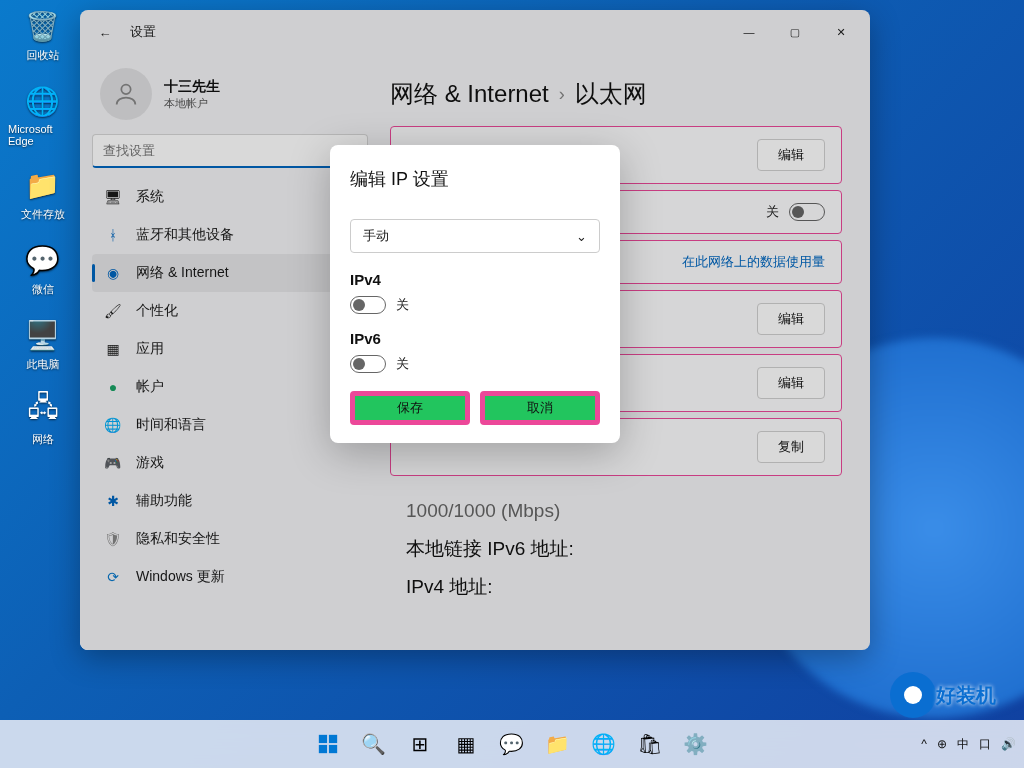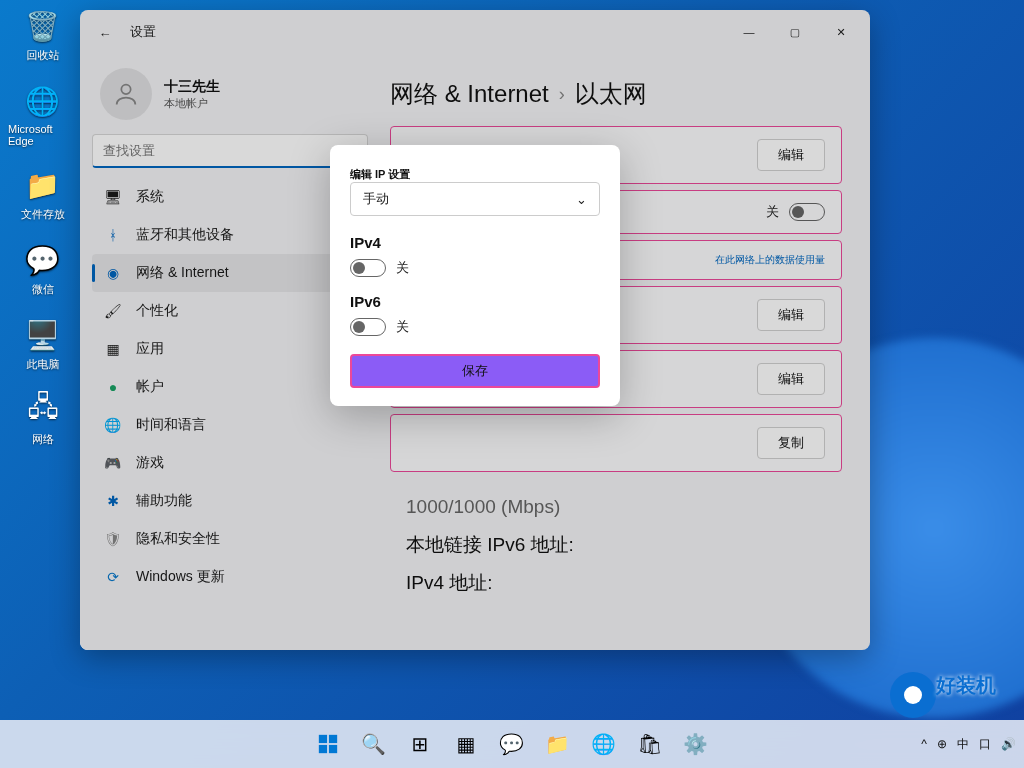--- a/index.html
+++ b/index.html
@@ -27,37 +27,37 @@
 .nav-item.active::before { content: ""; position: absolute; left: 0; top: 10px; bottom: 10px; width: 3px; background: #0067c0; border-radius: 2px; }
 .nav-ico { width: 18px; height: 18px; display: flex; align-items: center; justify-content: center; font-size: 14px; }
 .content { flex: 1; padding: 24px 28px 12px 10px; overflow: hidden; position: relative; }
 .crumb { font-size: 24px; color: #111; display: flex; align-items: center; gap: 10px; margin-bottom: 16px; }
 .crumb .sep { color: #888; font-size: 18px; }
 .setting-row { background: #fcfcfd; border: 1px solid #ec4899; border-radius: 4px; padding: 12px 16px; margin-bottom: 6px; display: flex; align-items: center; font-size: 13px; color: #222; }
 .setting-row .right { margin-left: auto; display: flex; align-items: center; gap: 10px; }
 .btn-edit { padding: 6px 20px; background: #fff; border: 1px solid #d0d0d0; border-radius: 4px; font-size: 13px; color: #111; }
 .toggle-off { width: 36px; height: 18px; border: 1px solid #666; border-radius: 10px; position: relative; }
 .toggle-off::after { content: ""; position: absolute; left: 2px; top: 2px; width: 12px; height: 12px; background: #666; border-radius: 50%; }
-.link-txt { color: #0067c0; font-size: 10px; margin-left: 16px; }
+.link-txt { color: #0067c0; font-size: 13px; margin-left: 16px; }
 .detail-block { padding: 10px 16px; font-size: 19px; color: #222; line-height: 2; }
 .detail-block .lbl { color: #111; }
 .detail-block .val { color: #666; }
 .modal-overlay { position: absolute; inset: 0; background: rgba(0,0,0,.15); display: flex; align-items: flex-start; justify-content: center; padding-top: 135px; }
 .modal { width: 290px; background: #fff; border-radius: 8px; box-shadow: 0 10px 40px rgba(0,0,0,.25); padding: 22px 20px 18px 20px; }
-.modal h3 { font-size: 11px; font-weight: 700; color: #111; margin-bottom: 0; }
+.modal h3 { font-size: 18px; font-weight: 400; color: #111; margin-bottom: 28px; }
 .select { height: 34px; border: 1px solid #ccc; border-radius: 4px; display: flex; align-items: center; justify-content: space-between; padding: 0 12px; font-size: 13px; color: #222; margin-bottom: 18px; }
 .m-section { margin-bottom: 16px; }
 .m-section .lbl { font-size: 15px; font-weight: 600; color: #111; margin-bottom: 8px; }
 .m-switch { display: flex; align-items: center; gap: 10px; font-size: 13px; color: #222; }
 .m-buttons { display: flex; gap: 10px; margin-top: 18px; }
-.m-buttons button { flex: 1; height: 34px; border: 2px solid #ec4899; background: #8b5cf6; border-radius: 4px; font-size: 13px; color: #111; }
+.m-buttons button { flex: 1; height: 34px; border: 5px solid #ec4899; background: #22c55e; border-radius: 4px; font-size: 13px; color: #111; }
 .taskbar { position: absolute; left: 0; right: 0; bottom: 0; height: 48px; background: rgba(230,235,245,.88); backdrop-filter: blur(10px); display: flex; align-items: center; justify-content: center; gap: 6px; }
 .tb-icon { width: 40px; height: 40px; display: flex; align-items: center; justify-content: center; border-radius: 4px; font-size: 20px; }
 .tb-tray { position: absolute; right: 8px; display: flex; align-items: center; gap: 10px; font-size: 12px; color: #111; }
-.watermark { position: absolute; right: 28px; bottom: 50px; display: flex; align-items: flex-start; }
+.watermark { position: absolute; right: 28px; bottom: 50px; display: flex; align-items: center; }
 .watermark .circ { width: 46px; height: 46px; border-radius: 50%; background: #0a6ed1; display:flex; align-items:center; justify-content:center; }
 .watermark .circ::after { content:""; width:18px; height:18px; border-radius:50%; background:#fff; }
 .watermark .txt { font-size: 20px; font-weight: 700; color: #0a6ed1; text-shadow: 0 0 4px #fff; }
 </style>
 </head>
 <body>
 
 <div class="desktop-bloom"></div>
 
 <div class="desktop-icons">
@@ -224,20 +224,21 @@
       </div>
       <div class="m-section">
         <div class="lbl">IPv6</div>
         <div class="m-switch">
             <div class="toggle-off"></div>
             <span>关</span>
           </div>
       </div>
       <div class="m-buttons">
         <button>保存</button>
+        <button>取消</button>
       </div>
     </div>
   </div>
 </div>
 
 <div class="watermark">
   <div class="circ"></div>
   <span class="txt">好装机</span>
 </div>
 

